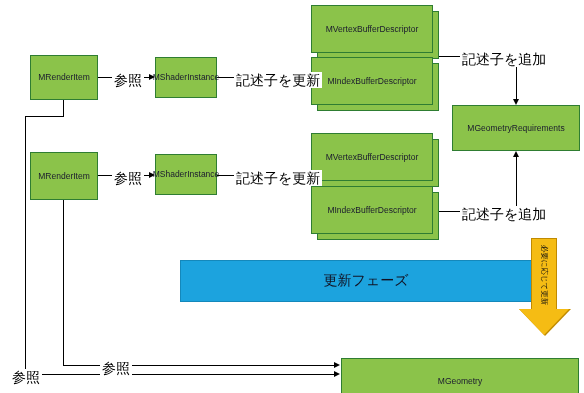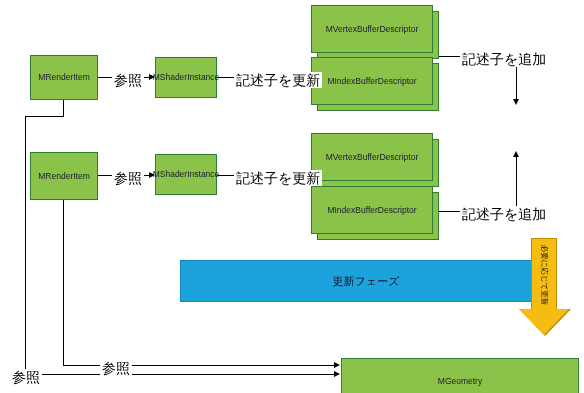--- a/index.html
+++ b/index.html
@@ -43,21 +43,21 @@
     z-index: 3;
   }
 
   
   .phase-bar {
     position: absolute;
     box-sizing: border-box;
     background: #1CA3DE;
     border: 1px solid #1488bb;
     color: #111122;
-    font-size: 11px;
+    font-size: 14px;
     display: flex;
     align-items: center;
     justify-content: center;
     z-index: 4;
   }
 
   
   .ln {
     position: absolute;
     background: #000000;
@@ -223,20 +223,23 @@
   </div>
 
   <div class="node green" style="left:311px; top:133px; width:122px; height:48px;">
     <span>MVertexBufferDescriptor</span>
   </div>
 
   <div class="node green" style="left:311px; top:186px; width:122px; height:48px;">
     <span>MIndexBufferDescriptor</span>
   </div>
 
+  <div class="node green" style="left:452px; top:105px; width:128px; height:46px;">
+    <span>MGeometryRequirements</span>
+  </div>
 
   <div class="node green" style="left:341px; top:358px; width:238px; height:47px;">
     <span>MGeometry</span>
   </div>
 
   <div class="phase-bar" style="left:180px; top:260px; width:372px; height:42px;">
     <span>更新フェーズ</span>
   </div>
 
   <div class="big-arrow" style="left:519px; top:238px; width:50px; height:98px;">

